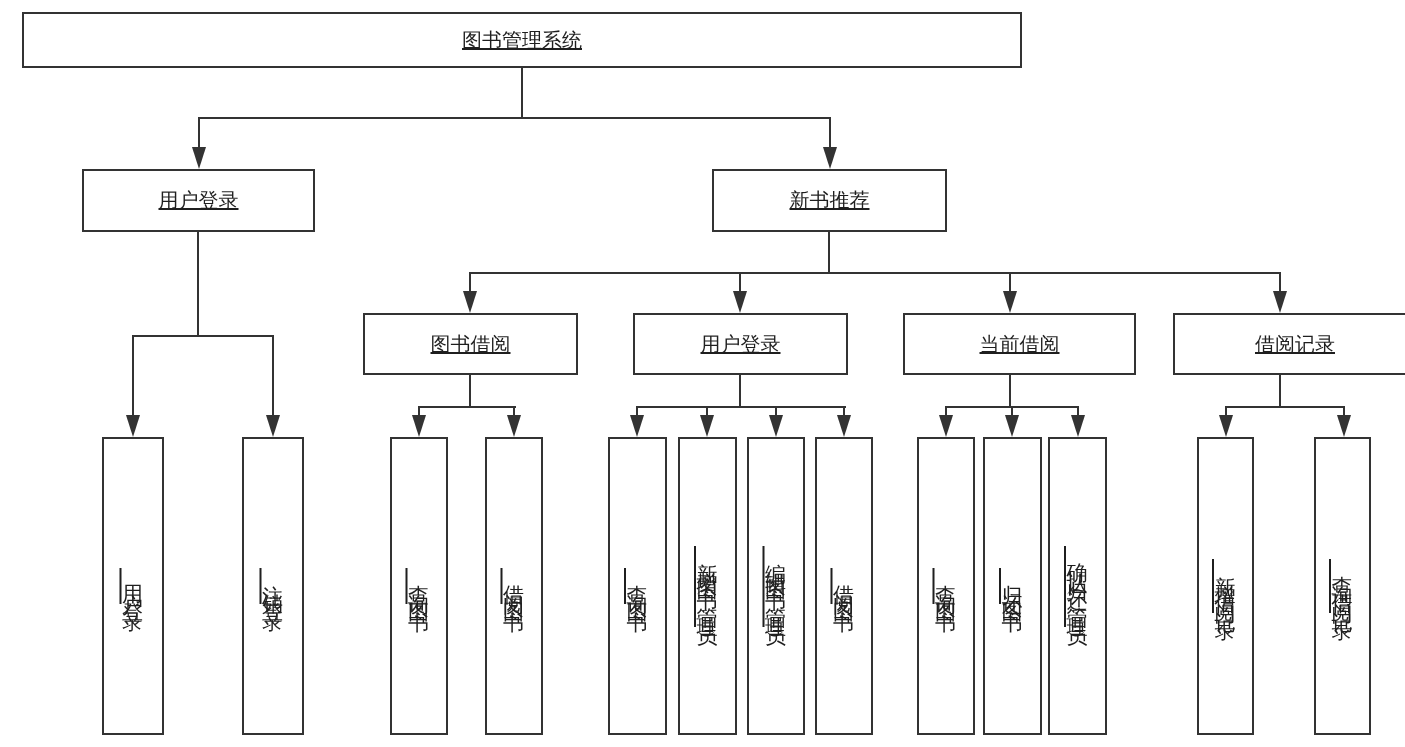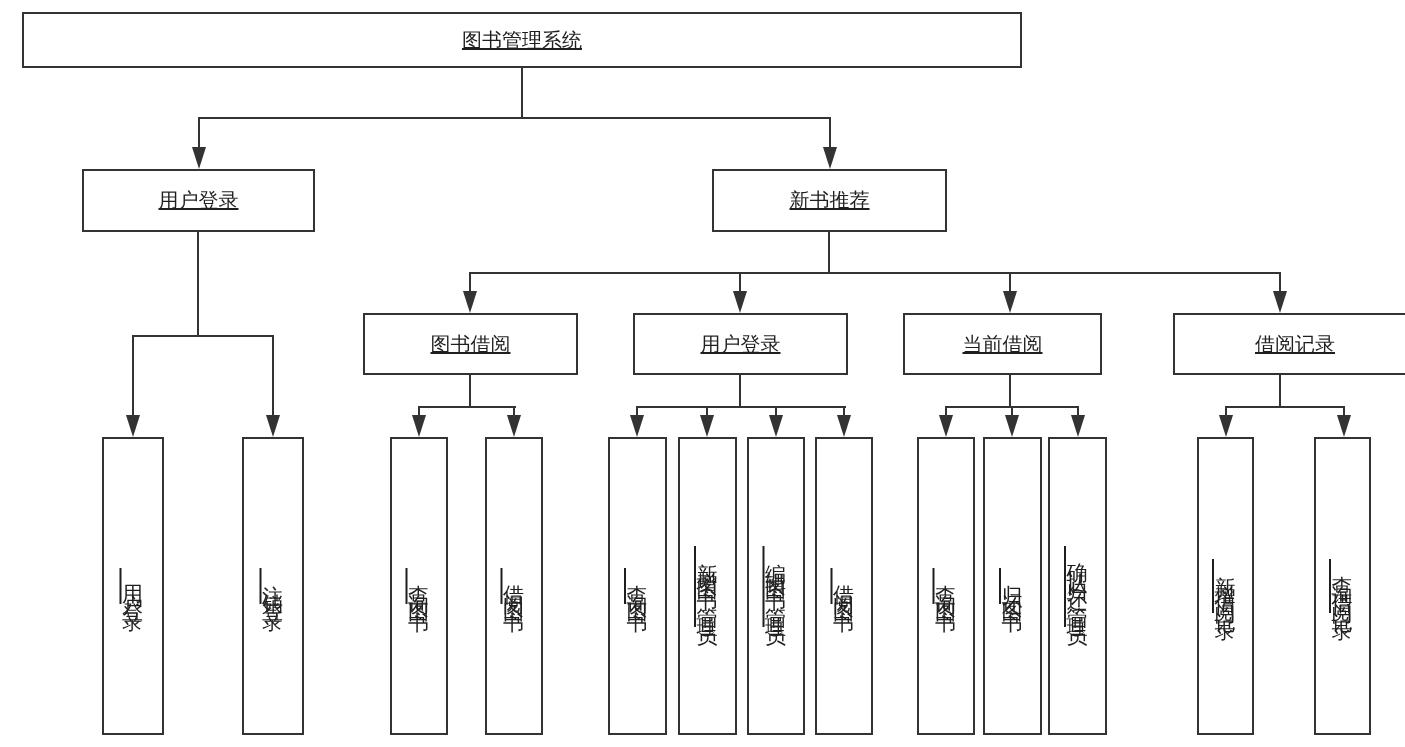--- a/index.html
+++ b/index.html
@@ -104,21 +104,21 @@
   <div class="arrow" style="left:1003px; top:291px;"></div>
   <div class="vline" style="left:1279px; top:272px; height:21px;"></div>
   <div class="arrow" style="left:1273px; top:291px;"></div>
 
   <div class="box hbox" style="left:363px; top:313px; width:215px; height:62px;">
     <span>图书借阅</span>
   </div>
   <div class="box hbox" style="left:633px; top:313px; width:215px; height:62px;">
     <span>用户登录</span>
   </div>
-  <div class="box hbox" style="left:903px; top:313px; width:199px; height:62px;">
+  <div class="box hbox" style="left:903px; top:313px; width:233px; height:62px;">
     <span>当前借阅</span>
   </div>
   <div class="box hbox" style="left:1173px; top:313px; width:244px; height:62px;">
     <span>借阅记录</span>
   </div>
 
   <div class="vline" style="left:469px; top:375px; height:33px;"></div>
   <div class="hline" style="left:418px; top:406px; width:98px;"></div>
   <div class="vline" style="left:418px; top:406px; height:12px;"></div>
   <div class="arrow" style="left:412px; top:415px;"></div>

